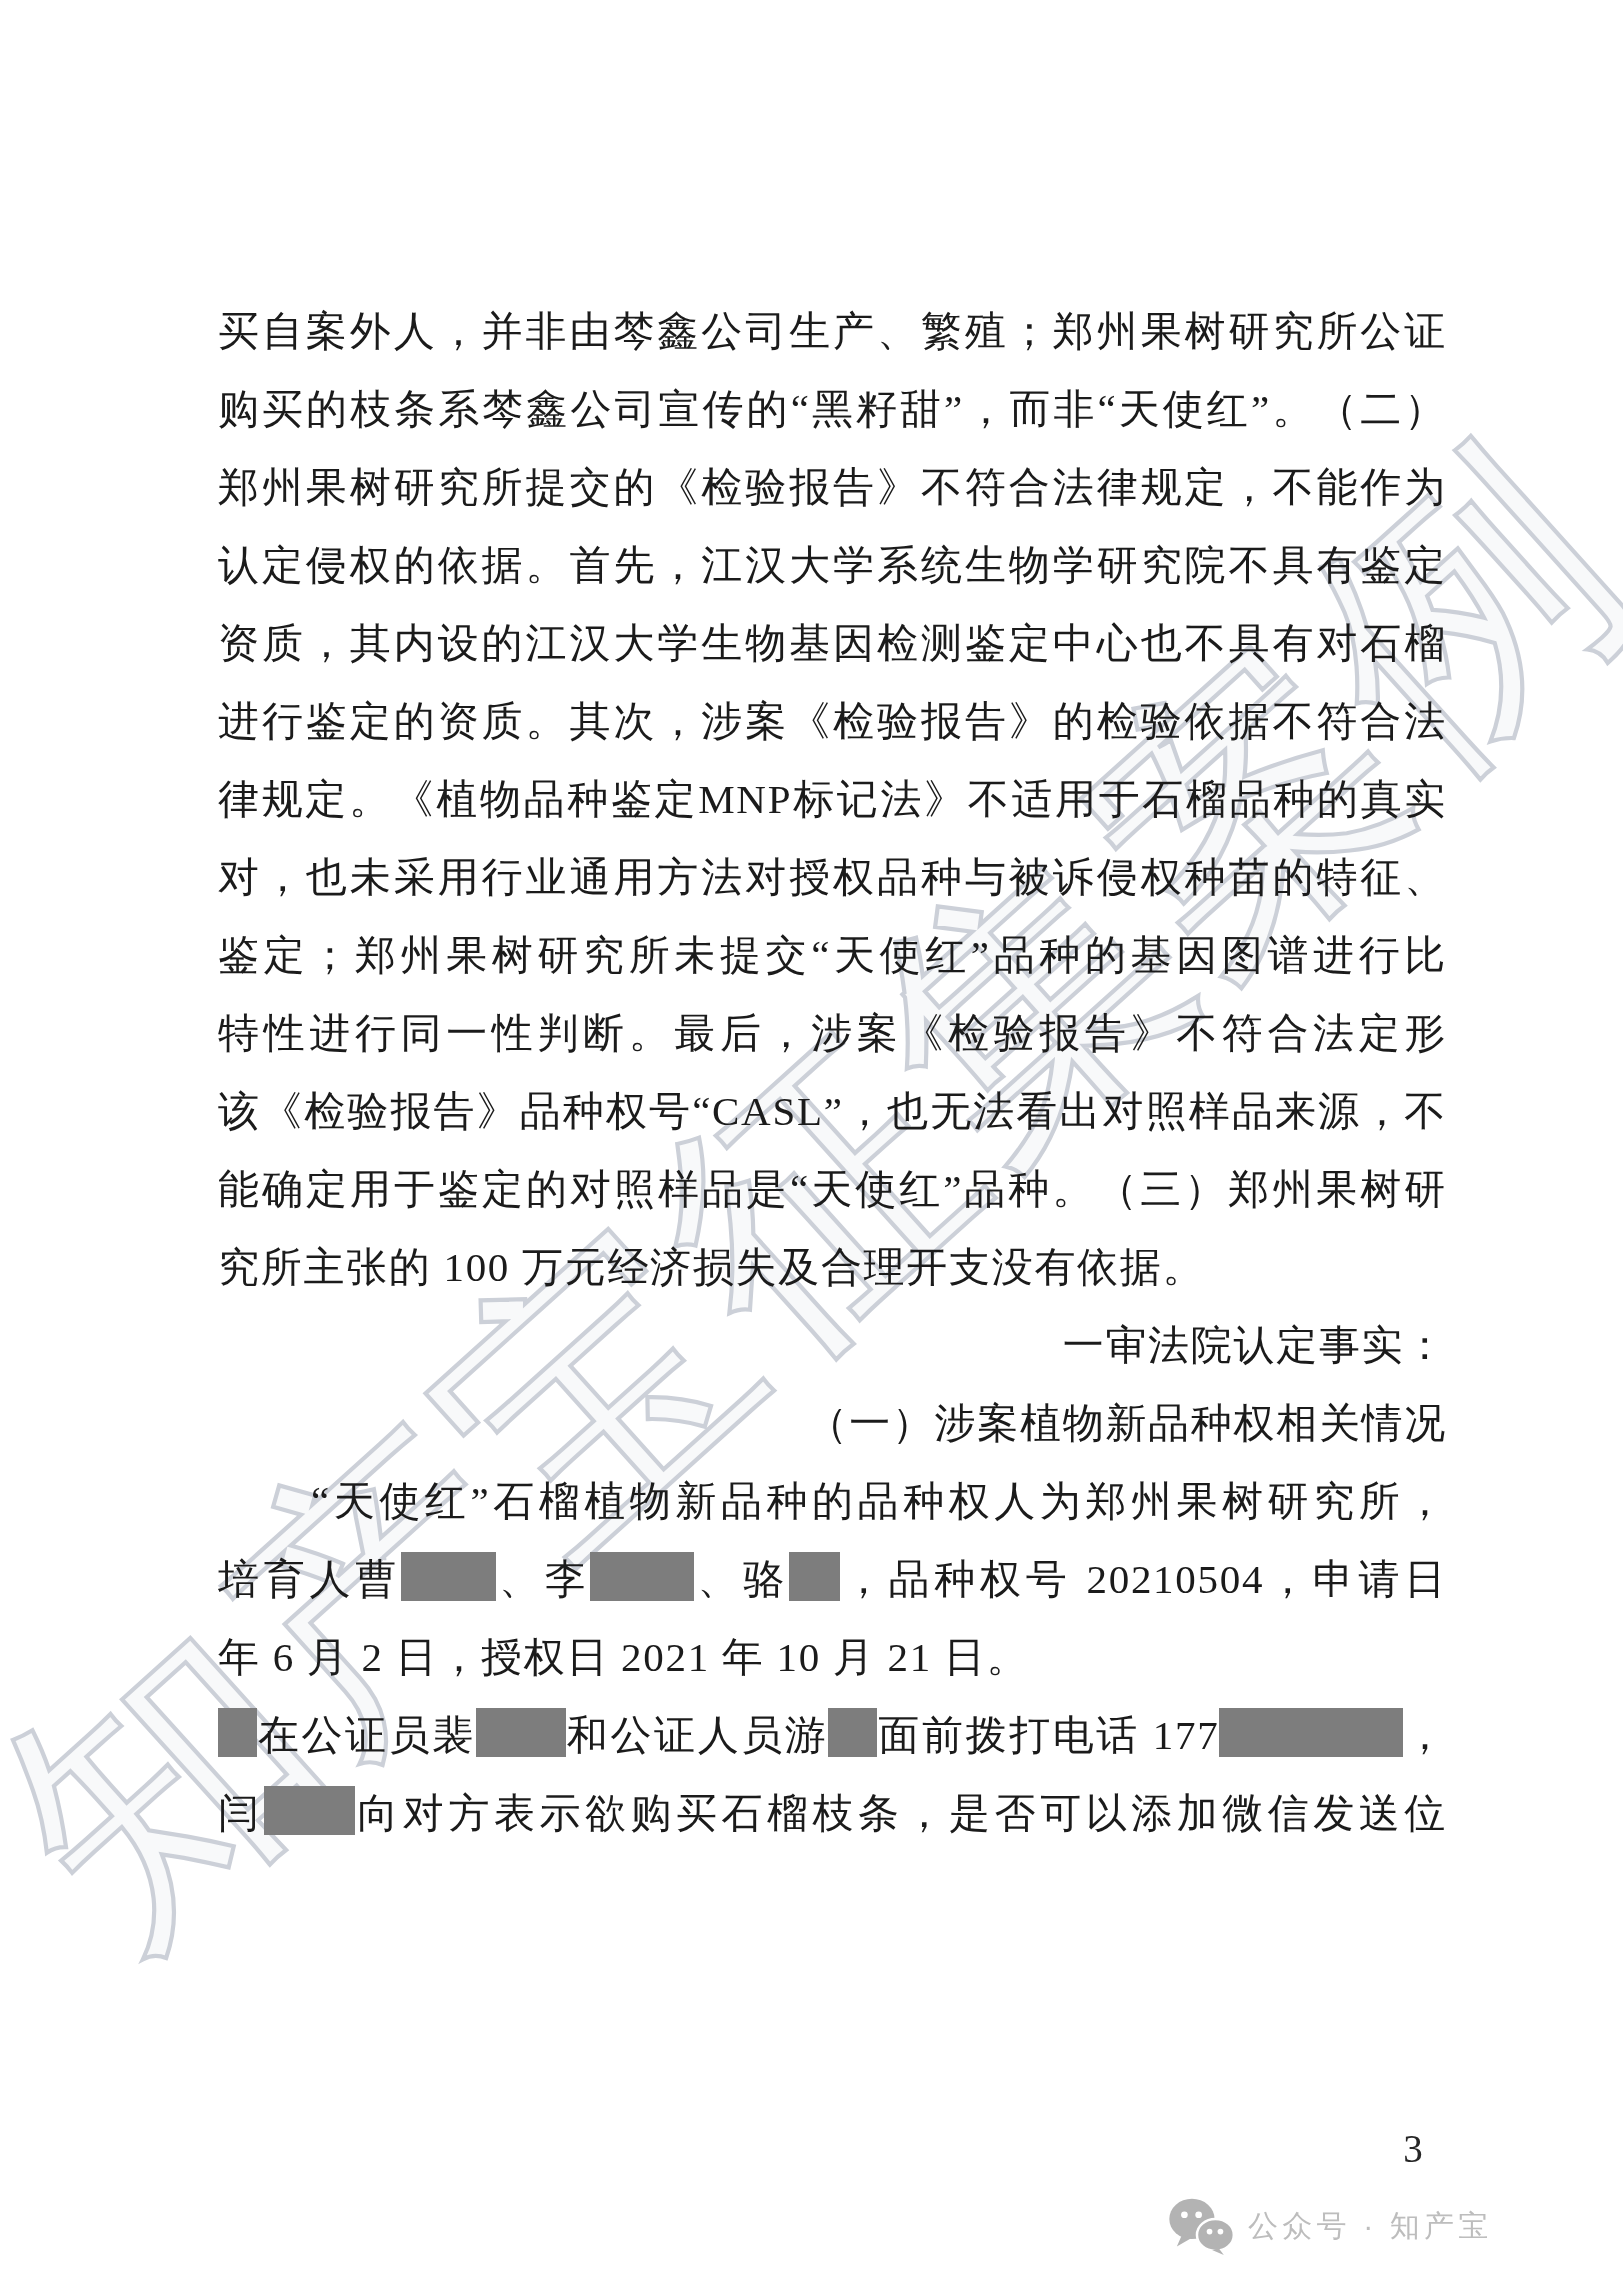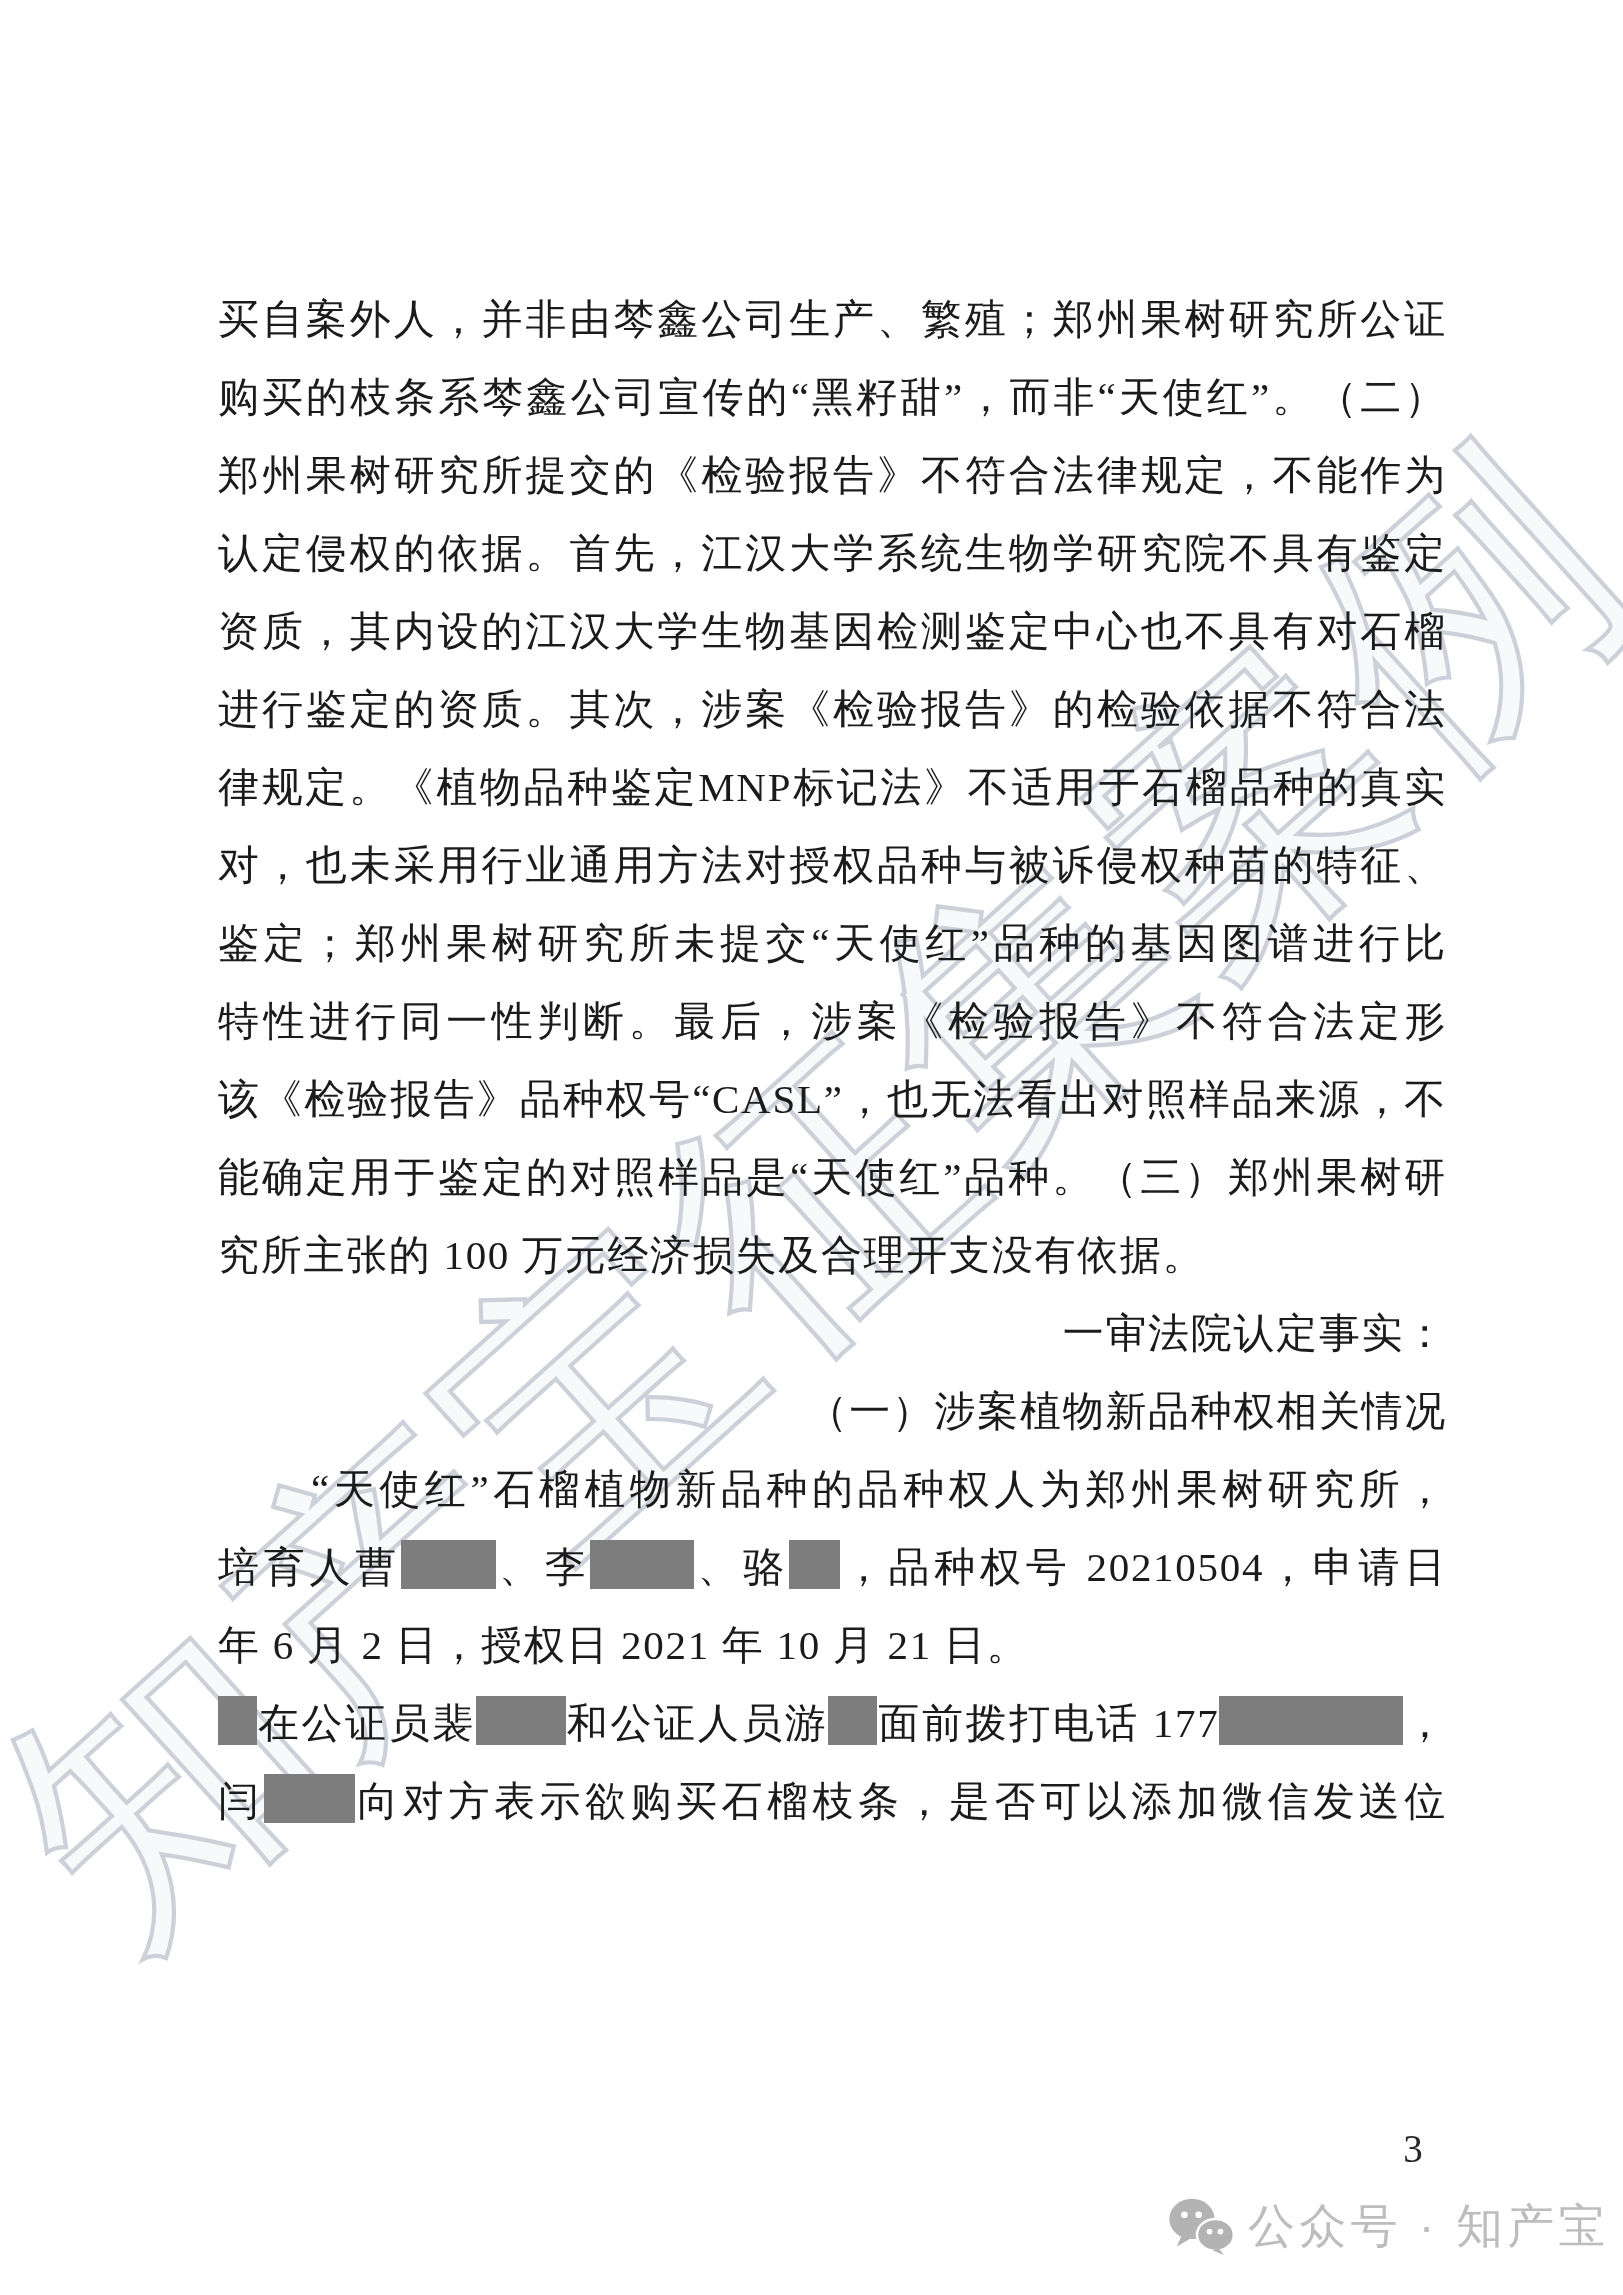--- a/index.html
+++ b/index.html
@@ -23,21 +23,21 @@
     white-space:nowrap;
     color:rgba(190,195,205,0.10);
     -webkit-text-stroke:4.2px #ccd0d8;
     transform:rotate(-42deg);
     user-select:none;
     pointer-events:none;
     z-index:1;
   }
   .doc-body {
     position:absolute;
-    left:218px; top:280px;
+    left:218px; top:292px;
     width:1229px;
     z-index:2;
   }
   .line {
     height:78px;
     line-height:78px;
     font-size:41px;
     letter-spacing:1.7px;
     overflow:hidden;
     white-space:normal;
@@ -63,21 +63,21 @@
     position:absolute;
     left:1168px; top:2192px;
     height:68px;
     display:flex;
     align-items:center;
     gap:12px;
     z-index:2;
   }
   .footer-label {
     font-family:"Liberation Sans","DejaVu Sans",sans-serif;
-    font-size:47px;
+    font-size:30px;
     letter-spacing:4.2px;
     color:#bdbdbd;
     white-space:nowrap;
   }
   .wx-icon { display:inline-block; width:68px; height:57px; }
 </style>
 </head>
 <body>
 
 <div class="page">

